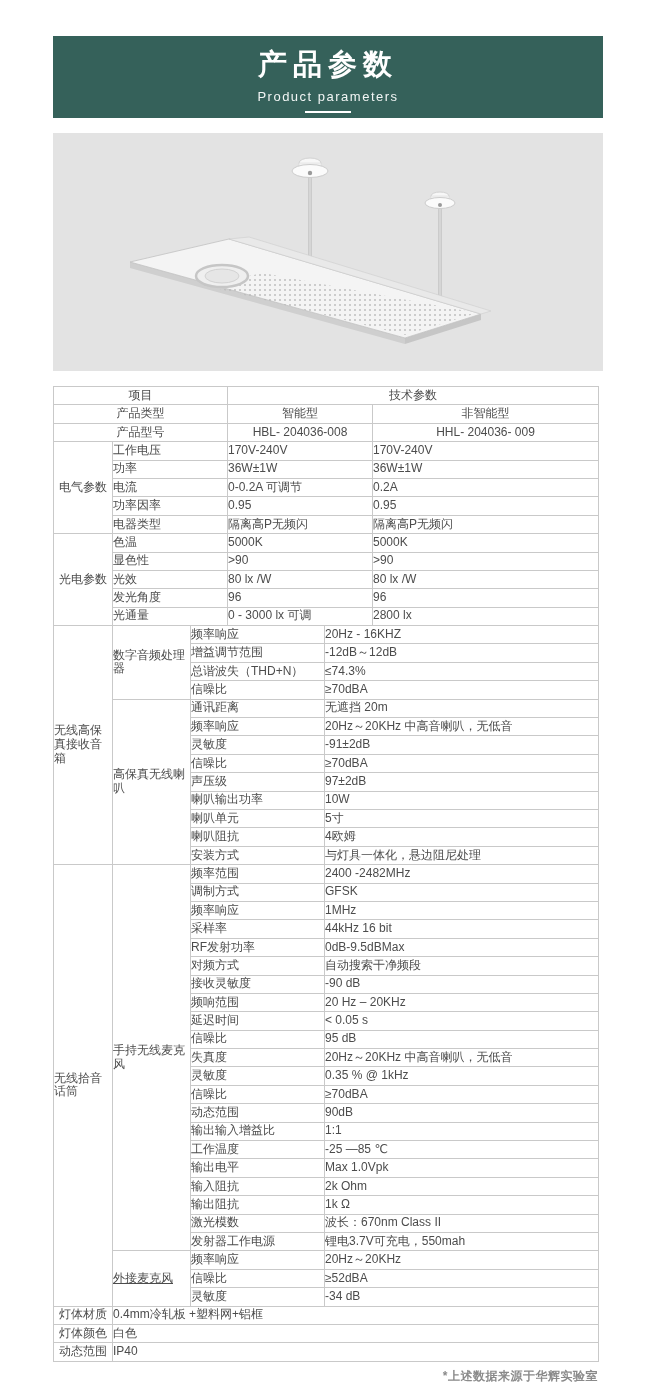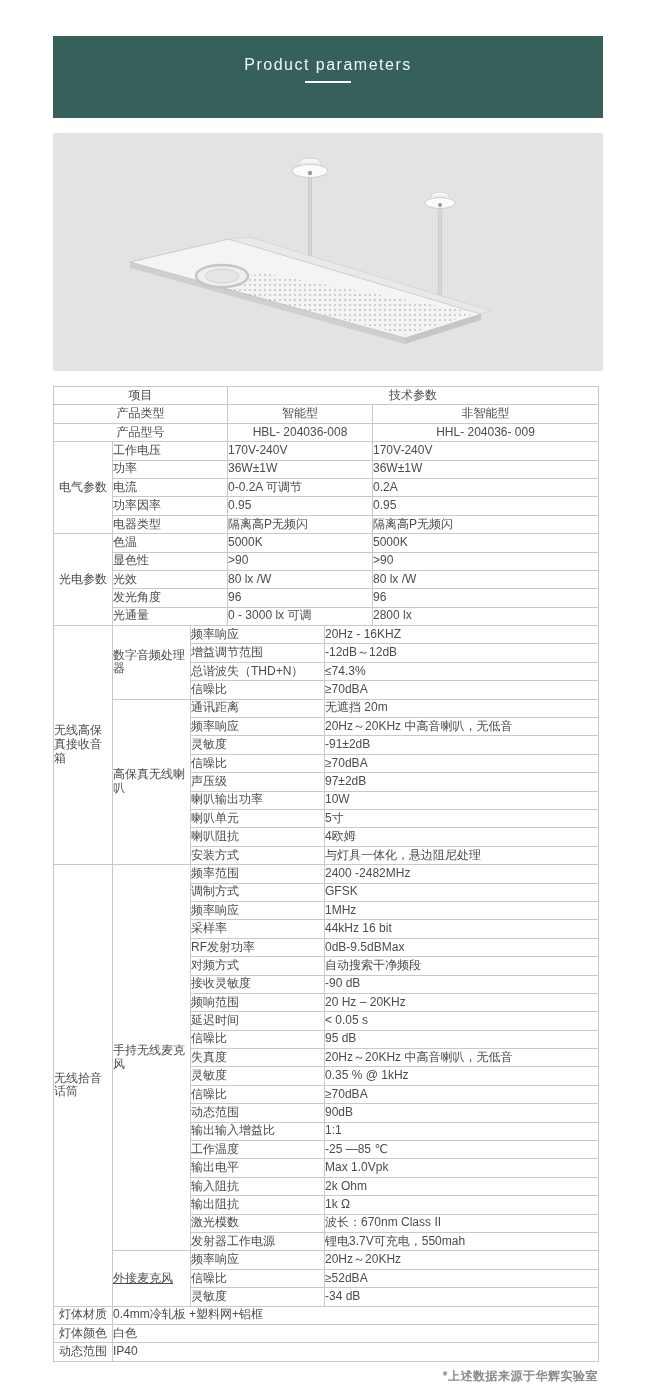--- a/index.html
+++ b/index.html
@@ -5,21 +5,21 @@
   html,body{margin:0;padding:0;}
   body{
     width:650px;height:1392px;background:#ffffff;position:relative;
     font-family:"Liberation Sans","DejaVu Sans",sans-serif;
   }
   .band{
     position:absolute;left:53px;top:36px;width:550px;height:82px;
     background:var(--header_bg,#35615a);color:#fff;text-align:center;
   }
   .band .title{margin:9px 0 0;font-size:29px;font-weight:bold;letter-spacing:6px;}
-  .band .subtitle{font-size:16px;letter-spacing:1.5px;margin-top:20px;color:#f2f6f5;}
+  .band .subtitle{font-size:13px;letter-spacing:1.5px;margin-top:4px;color:#f2f6f5;}
   .band .rule{width:46px;height:2px;background:#fff;margin:7px auto 0;}
 
   .hero{position:absolute;left:53px;top:133px;width:550px;height:238px;}
 
   table.spec{
     position:absolute;left:53px;top:386px;width:545px;
     border-collapse:collapse;table-layout:fixed;
   }
   table.spec td{
     border:1px solid var(--table_border,#c9c9c9);
@@ -38,20 +38,21 @@
 
   .note{
     position:absolute;left:53px;top:1368px;width:545px;
     text-align:right;font-size:12px;color:#8a8a8a;letter-spacing:.5px;font-weight:bold;
   }
 </style>
 </head>
 <body>
 
 <div class="band">
+  <div class="title">产品参数</div>
   <div class="subtitle">Product parameters</div>
   <div class="rule"></div>
 </div>
 
 <div class="hero">
   <svg width="550" height="238" viewBox="0 0 550 238">
     <defs>
       <pattern id="mesh" width="5" height="5" patternUnits="userSpaceOnUse">
         <circle cx="2" cy="2" r="0.9" fill="#b9b9b9"></circle>
       </pattern>

